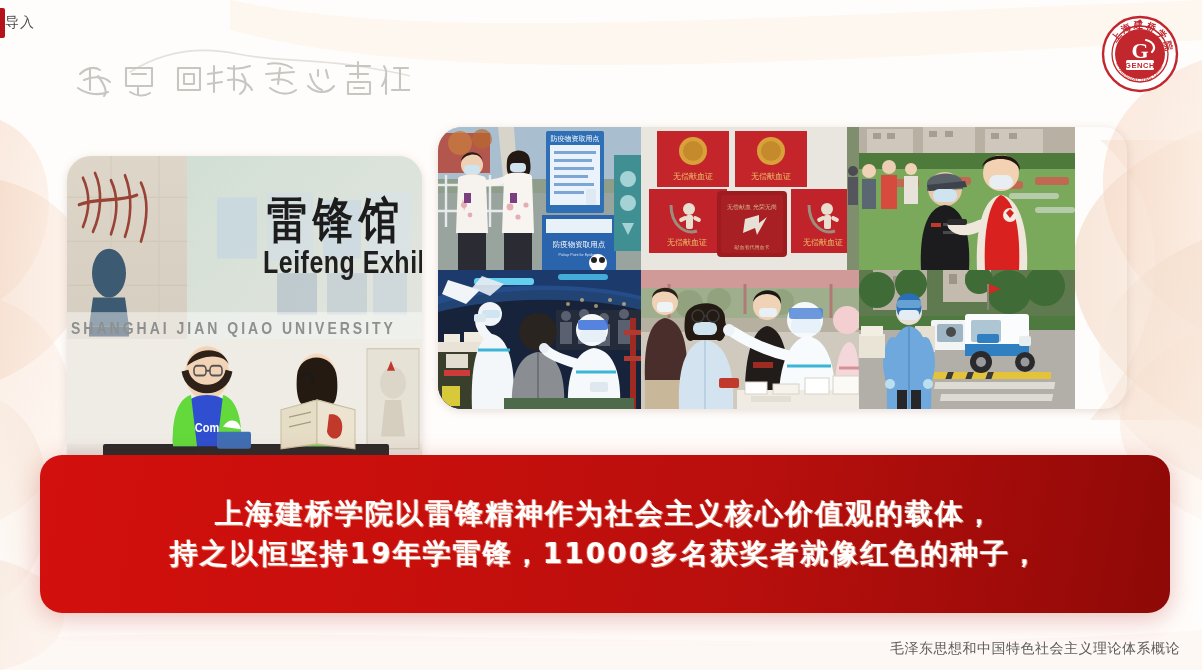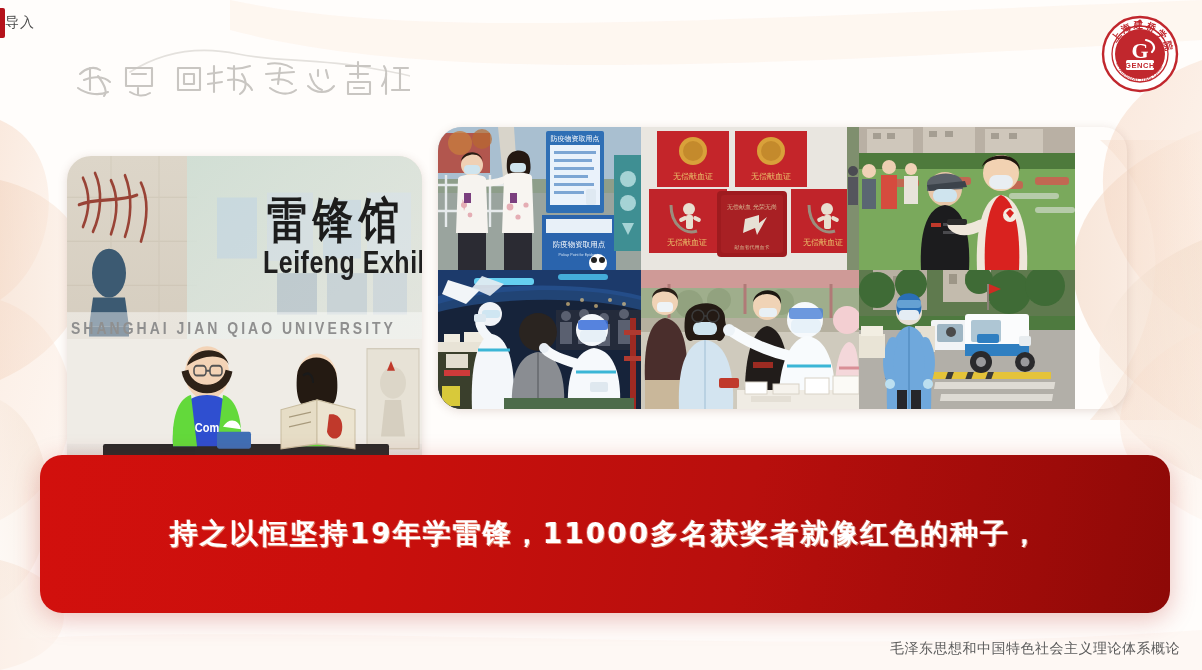--- a/index.html
+++ b/index.html
@@ -670,16 +670,17 @@
       <rect x="38" y="120" width="10" height="19" fill="#26262a"></rect>
       <rect x="52" y="120" width="10" height="19" fill="#26262a"></rect>
 
       <rect x="0" y="64" width="26" height="24" fill="#e9e4d6"></rect>
       <rect x="2" y="56" width="22" height="10" fill="#f2eee2"></rect>
     </svg>
   </div>
 </div>
 
 <div class="banner">
+  <div class="line">上海建桥学院以雷锋精神作为社会主义核心价值观的载体，</div>
   <div class="line">持之以恒坚持19年学雷锋，11000多名获奖者就像红色的种子，</div>
 </div>
 
 <div class="footer">毛泽东思想和中国特色社会主义理论体系概论</div>
 
 </body></html>

